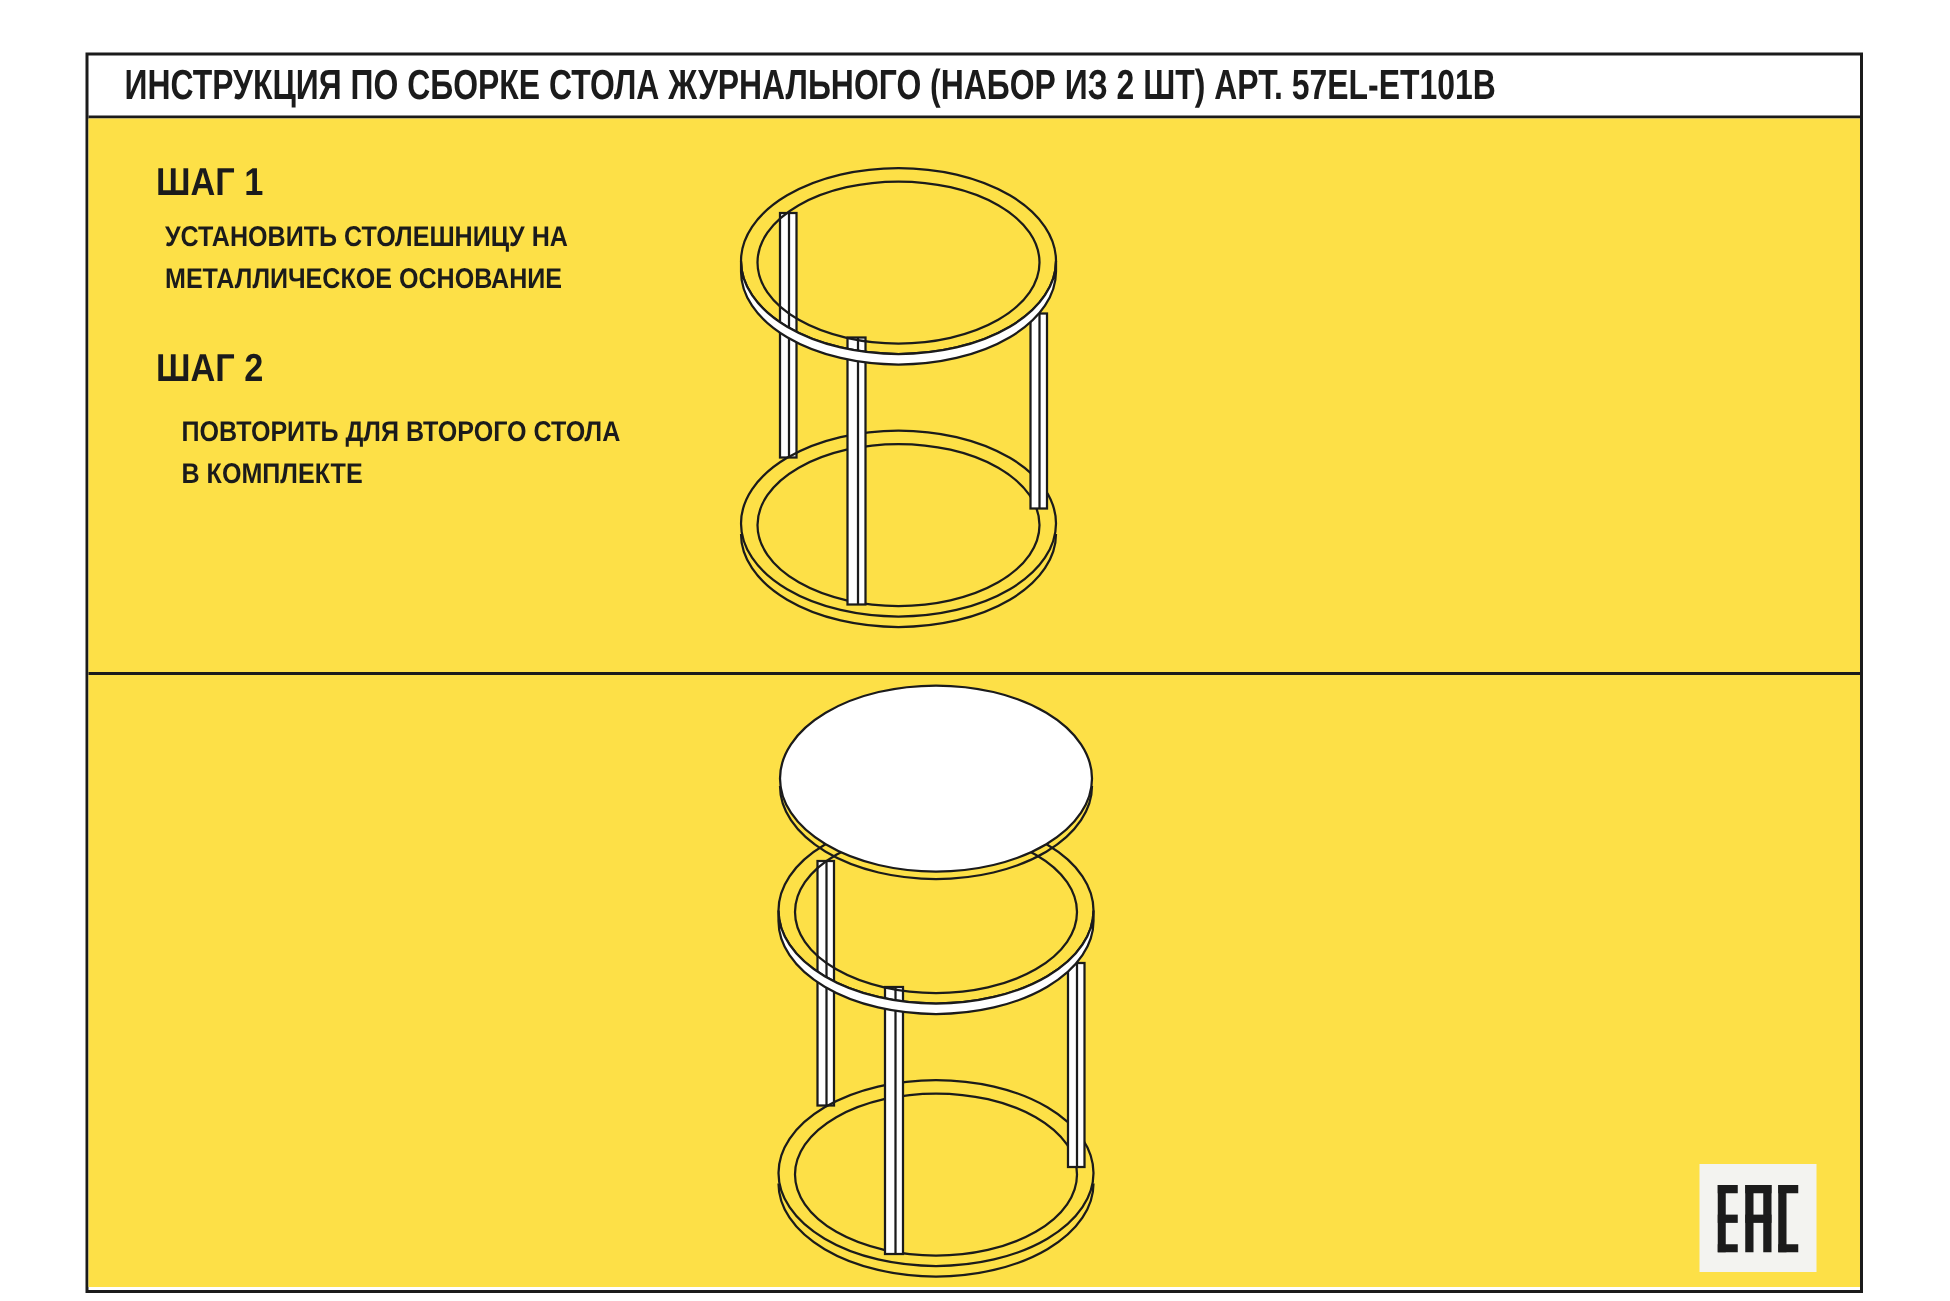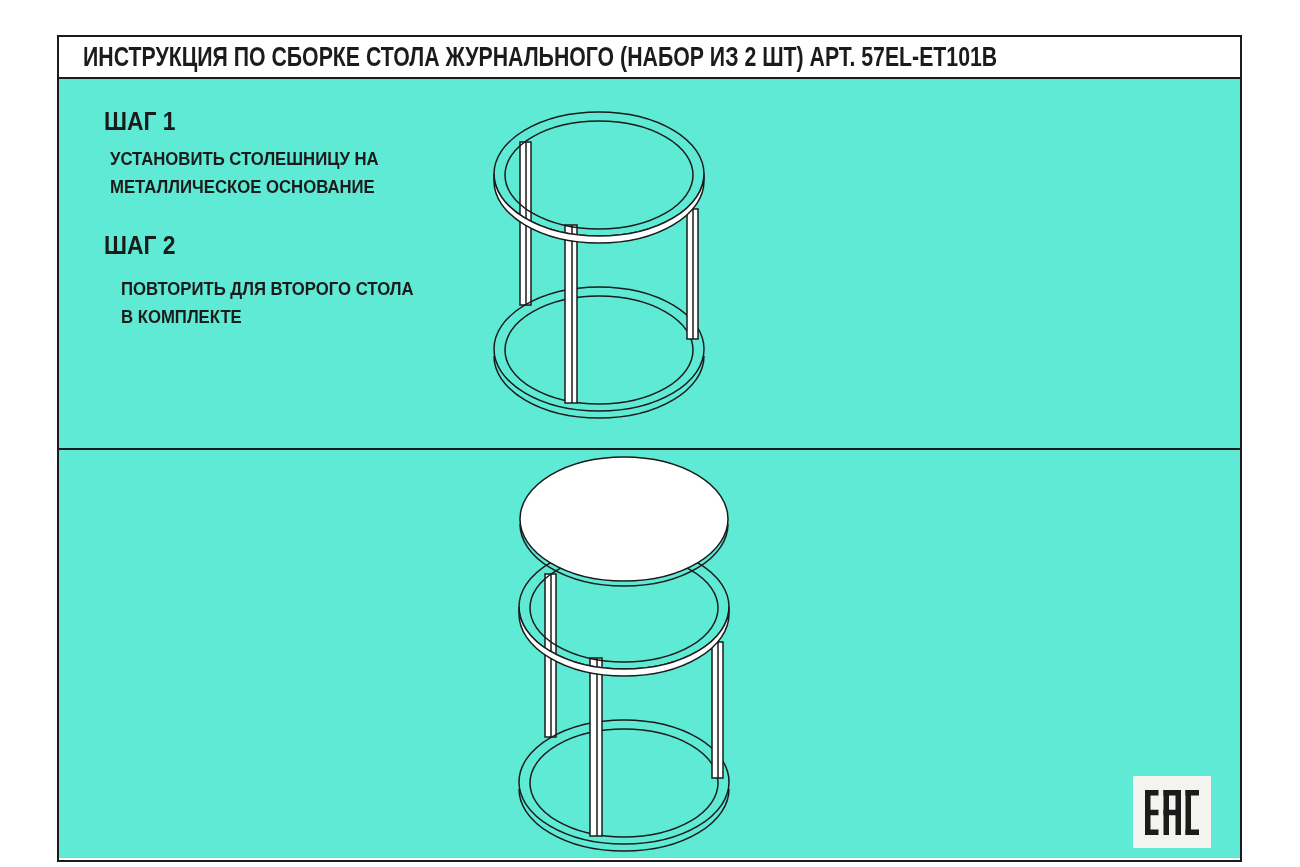--- a/index.html
+++ b/index.html
@@ -33,21 +33,21 @@
   }
   .doc-title {
     display: inline-block;
     font-weight: bold;
     font-size: 28px;
     letter-spacing: 0px;
     transform: scaleX(0.76);
     transform-origin: 0 50%;
     white-space: nowrap;
   }
-  .panel { position: relative; background: #5eead4; }
+  .panel { position: relative; background: #fde047; }
   .panel-top  { height: 369px; border-bottom: 2px solid #1b1b1b; }
   .panel-bottom { height: 408px; }
 
   .step-heading {
     position: absolute;
     font-weight: bold;
     font-size: 26px;
     line-height: 28px;
     transform: scaleX(0.88);
     transform-origin: 0 50%;

